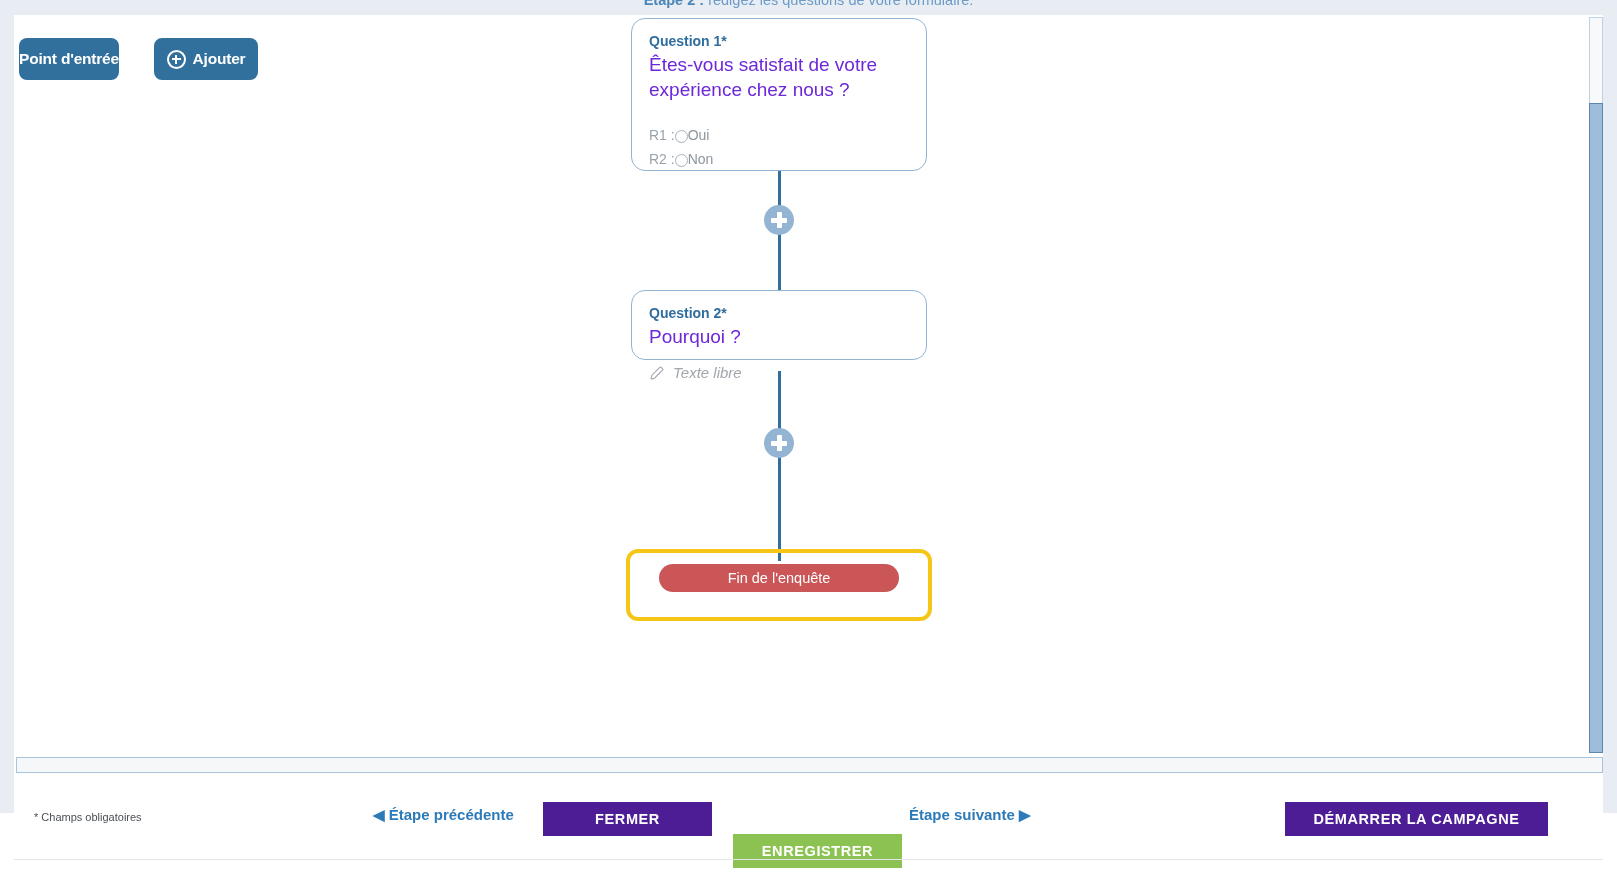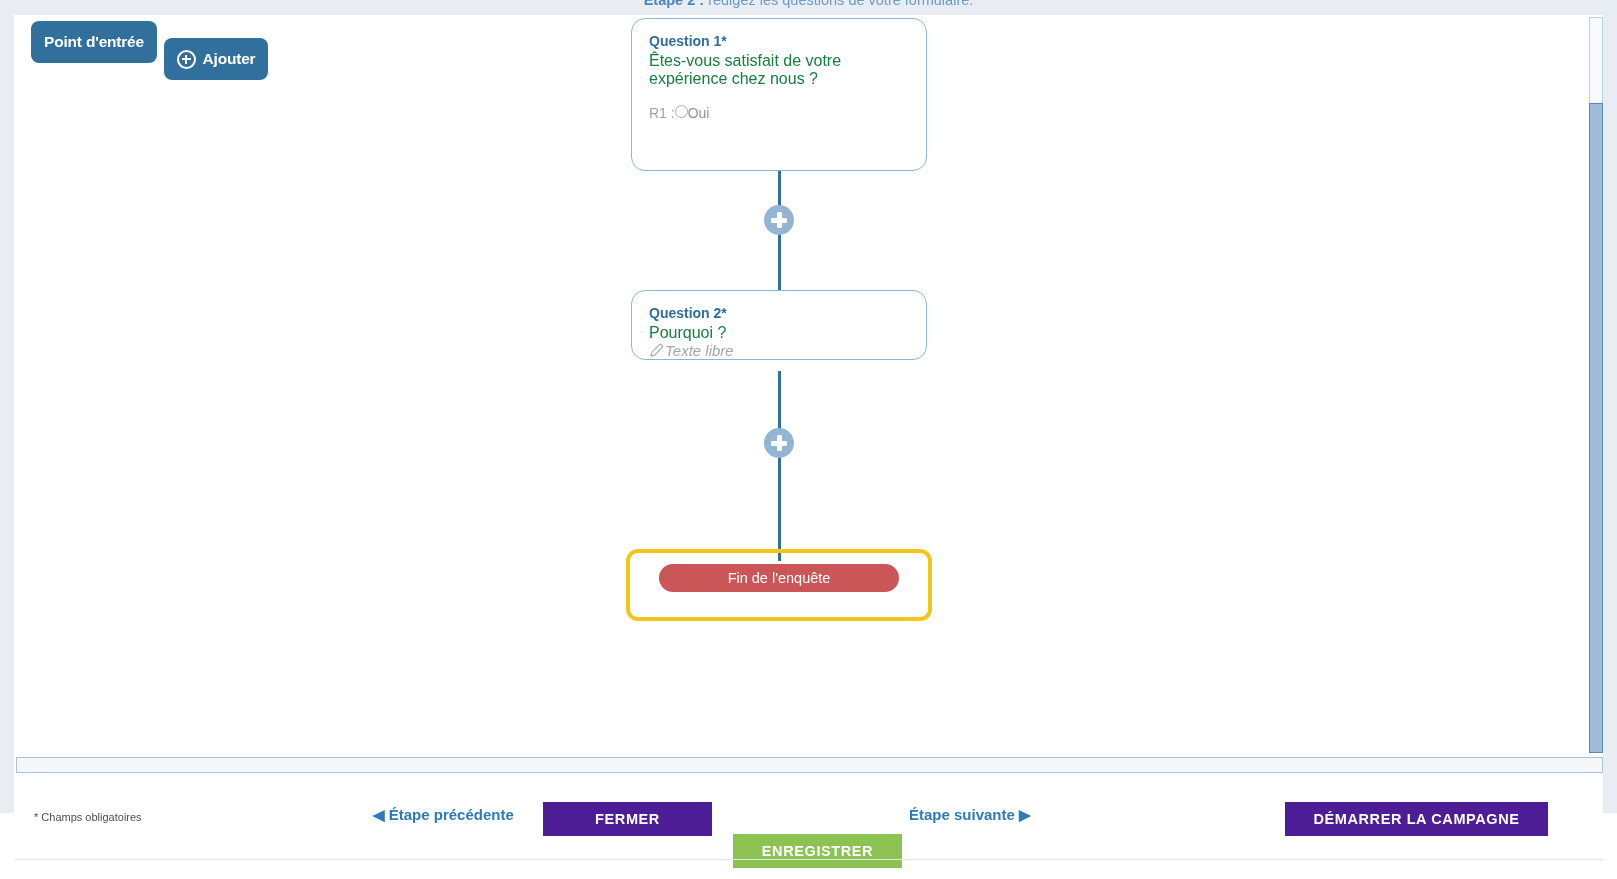--- a/index.html
+++ b/index.html
@@ -66,22 +66,22 @@
     font-family: "Liberation Sans", sans-serif;
     font-size: 15.5px;
     font-weight: bold;
     cursor: pointer;
     display: flex;
     align-items: center;
     justify-content: center;
     gap: 7px;
     letter-spacing: -0.2px;
   }
-  #entry-point-btn { left: 5px; top: 6px; width: 126px; height: 42px; margin-left: 12px; }
-  #add-btn        { left: 150px; top: 23px; width: 104px; height: 42px; }
+  #entry-point-btn { left: 5px; top: 23px; width: 100px; height: 42px; }
+  #add-btn        { left: 140px; top: 23px; width: 104px; height: 42px; }
 
   .plus-ring {
     display: inline-block;
     width: 19px; height: 19px;
     border: 2px solid #ffffff;
     border-radius: 50%;
     position: relative;
     flex: none;
   }
   .plus-ring::before, .plus-ring::after {
@@ -138,44 +138,47 @@
   #q-card-2 { top: 275px; height: 70px; }
 
   .q-title {
     font-size: 14px;
     font-weight: bold;
     color: #2e6d9e;
     margin-bottom: 3px;
   }
   .q-title .req { color: #2e6d9e; font-weight: bold; }
   .q-text {
-    font-size: 16px;
-    color: #15803d;
-    line-height: 18px;
+    font-size: 19px;
+    color: #6d28d9;
+    line-height: 25px;
   }
   .answers { margin-top: 17px; }
   .answer-row {
     display: flex;
-    align-items: flex-start;
+    align-items: flex-end;
     font-size: 14px;
     color: #9aa3ab;
     height: 24px;
     gap: 0;
   }
   .answer-row .radio {
     display: inline-block;
     width: 13px; height: 13px;
     border: 1.5px solid #aab3bb;
     border-radius: 50%;
     flex: none;
   }
   .answer-row .alabel { color: #8d969e; }
 
   .free-text-row {
     display: flex;
+    align-items: center;
+    gap: 8px;
+    margin-top: 15px;
     font-size: 15px;
     font-style: italic;
     color: #a0a7ad;
   }
 
   
   #end-highlight {
     position: absolute;
     left: 612px; top: 534px;
     width: 306px; height: 72px;
@@ -300,20 +303,25 @@
     <div class="flow">
 
       <div class="q-card" id="q-card-1">
         <div class="q-title"><span>Question 1</span><span class="req">*</span></div>
         <div class="q-text">Êtes-vous satisfait de votre expérience chez nous ?</div>
         <div class="answers">
           <div class="answer-row">
             <span>R1 :</span>
             <span class="radio"></span>
             <span class="alabel">Oui</span>
+          </div>
+          <div class="answer-row">
+            <span>R2 :</span>
+            <span class="radio"></span>
+            <span class="alabel">Non</span>
           </div>
         </div>
       </div>
 
       <div class="connector" id="conn-1"></div>
       <div class="plus-node" id="plus-node-1"></div>
 
       <div class="q-card" id="q-card-2">
         <div class="q-title"><span>Question 2</span><span class="req">*</span></div>
         <div class="q-text">Pourquoi ?</div>

